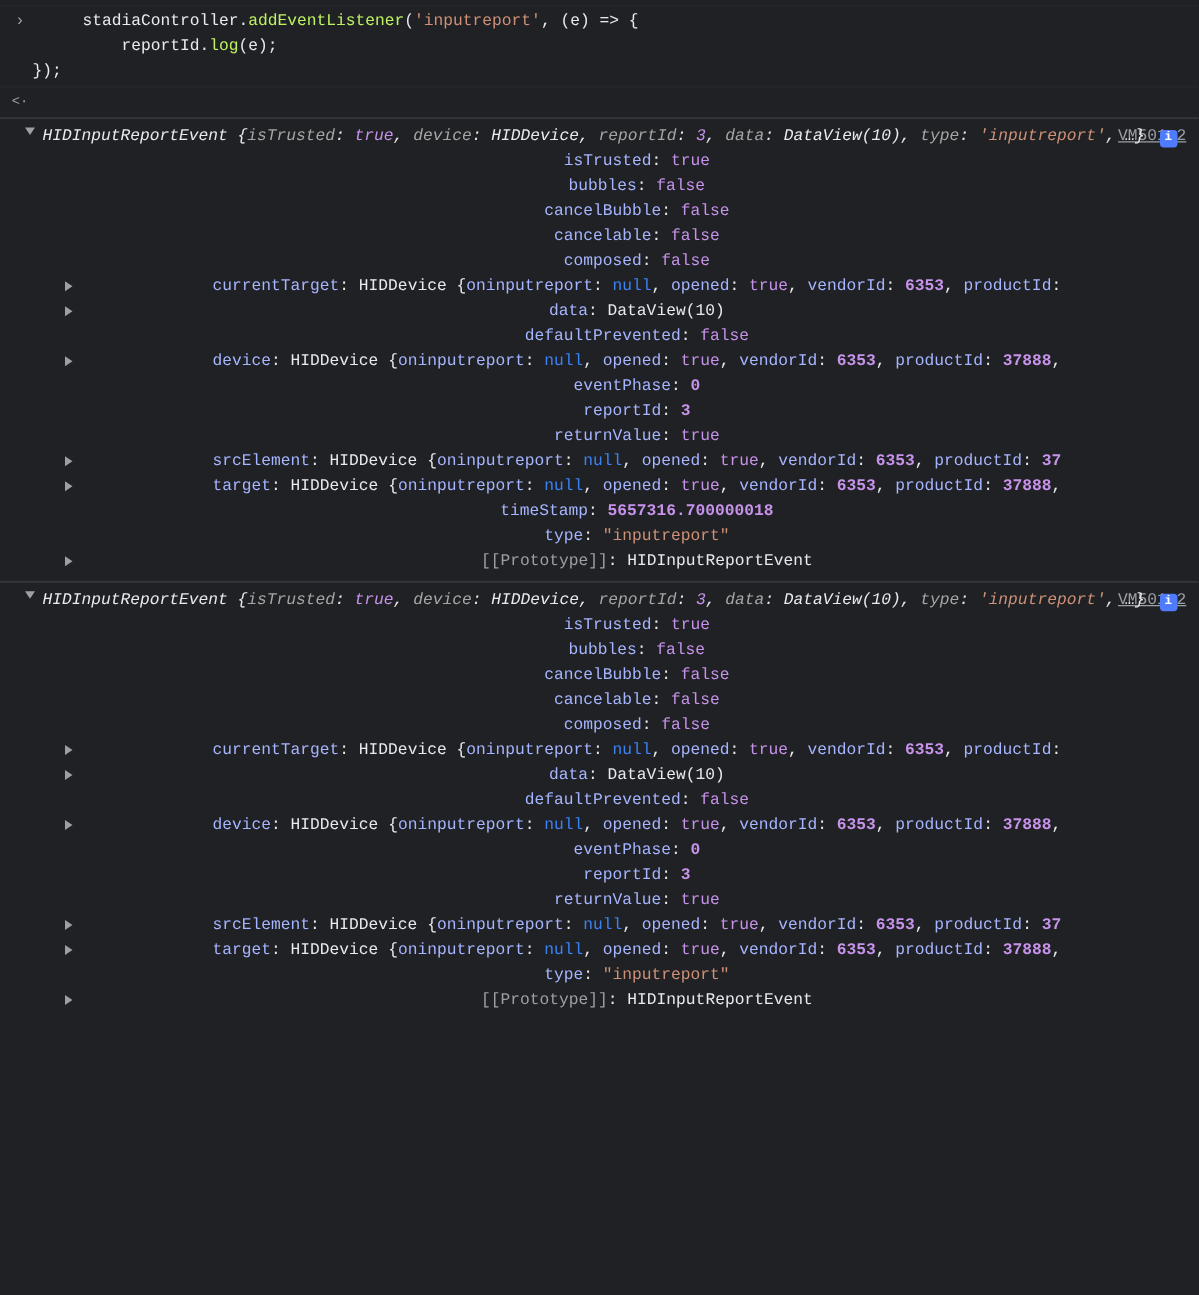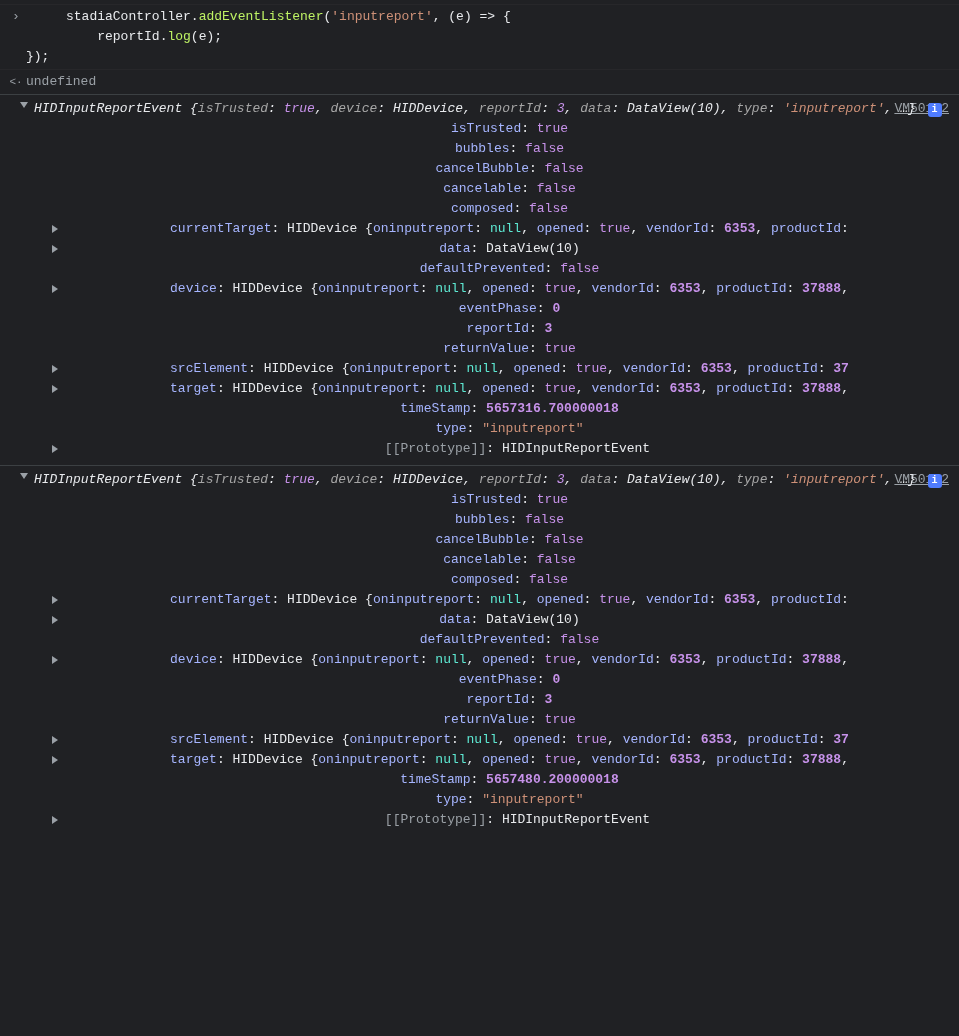--- a/index.html
+++ b/index.html
@@ -63,39 +63,38 @@
   .prop-row .mini-tw {
     position:absolute; left:0; top:6px; width:0; height:0;
     border-top:4px solid transparent; border-bottom:4px solid transparent;
     border-left:6px solid #9aa0a6; cursor:pointer;
   }
   .pk { color: #a6b5ff; }
   .pk.dim { color: #9aa0a6; margin-left: 16px; }
   .pv-bool { color: #c792ea; }
   .pv-num { color: #c792ea; font-weight: bold; }
   .pv-str { color: #ce9178; }
-  .pv-null { color: #5eead4; }
+  .pv-null { color: #3b82f6; }
   .pv-cls { color: #e8eaed; }
   .inl .ik { color: #a6b5ff; }
 </style>
 </head>
 <body>
 
 <div class="console">
 
   <div class="row">
     <div class="gutter">›</div>
     <div class="content"><span class="tok-var">stadiaController</span><span class="tok-punc">.</span><span class="tok-method">addEventListener</span><span class="tok-punc">(</span><span class="tok-str">'inputreport'</span><span class="tok-punc">, (</span><span class="tok-param">e</span><span class="tok-punc">) =&gt; {</span>
     <span class="tok-var">reportId</span><span class="tok-punc">.</span><span class="tok-method">log</span><span class="tok-punc">(</span><span class="tok-param">e</span><span class="tok-punc">);</span>
 <span class="tok-punc">});</span></div>
   </div>
 
   <div class="row">
     <div class="gutter return">&lt;·</div>
-    <div class="content undef">undefined</div>
   </div>
 
   <div id="events-host">
       <div class="log-block">
         <span class="src-link">VM501:2</span>
         <div class="obj-root">
           <div class="tw"></div>
           <div class="summary"><span class="cls">HIDInputReportEvent </span>{<span class="k">isTrusted</span>: <span class="bool">true</span>, <span class="k">device</span>: <span class="cls">HIDDevice</span>, <span class="k">reportId</span>: <span class="num">3</span>, <span class="k">data</span>: <span class="cls">DataView(10)</span>, <span class="k">type</span>: <span class="str">'inputreport'</span>, <span class="cls">…</span>} <span class="info-badge">i</span></div>
           <div class="props">
             <div class="prop-row"><span class="pk">isTrusted</span>: <span class="pv-bool">true</span></div>
@@ -131,21 +130,20 @@
             <div class="prop-row"><span class="pk">composed</span>: <span class="pv-bool">false</span></div>
             <div class="prop-row"><span class="mini-tw"></span><span class="pk">currentTarget</span>: <span class="pv-cls">HIDDevice </span>{<span class="inl"><span class="ik">oninputreport</span>: <span class="pv-null">null</span></span>, <span class="inl"><span class="ik">opened</span>: <span class="pv-bool">true</span></span>, <span class="inl"><span class="ik">vendorId</span>: <span class="pv-num">6353</span></span>, <span class="inl"><span class="ik">productId</span>: <span class="pv-num"></span></span></div>
             <div class="prop-row"><span class="mini-tw"></span><span class="pk">data</span>: <span class="pv-cls">DataView(10)</span></div>
             <div class="prop-row"><span class="pk">defaultPrevented</span>: <span class="pv-bool">false</span></div>
             <div class="prop-row"><span class="mini-tw"></span><span class="pk">device</span>: <span class="pv-cls">HIDDevice </span>{<span class="inl"><span class="ik">oninputreport</span>: <span class="pv-null">null</span></span>, <span class="inl"><span class="ik">opened</span>: <span class="pv-bool">true</span></span>, <span class="inl"><span class="ik">vendorId</span>: <span class="pv-num">6353</span></span>, <span class="inl"><span class="ik">productId</span>: <span class="pv-num">37888</span></span>,</div>
             <div class="prop-row"><span class="pk">eventPhase</span>: <span class="pv-num">0</span></div>
             <div class="prop-row"><span class="pk">reportId</span>: <span class="pv-num">3</span></div>
             <div class="prop-row"><span class="pk">returnValue</span>: <span class="pv-bool">true</span></div>
             <div class="prop-row"><span class="mini-tw"></span><span class="pk">srcElement</span>: <span class="pv-cls">HIDDevice </span>{<span class="inl"><span class="ik">oninputreport</span>: <span class="pv-null">null</span></span>, <span class="inl"><span class="ik">opened</span>: <span class="pv-bool">true</span></span>, <span class="inl"><span class="ik">vendorId</span>: <span class="pv-num">6353</span></span>, <span class="inl"><span class="ik">productId</span>: <span class="pv-num">37</span></span></div>
             <div class="prop-row"><span class="mini-tw"></span><span class="pk">target</span>: <span class="pv-cls">HIDDevice </span>{<span class="inl"><span class="ik">oninputreport</span>: <span class="pv-null">null</span></span>, <span class="inl"><span class="ik">opened</span>: <span class="pv-bool">true</span></span>, <span class="inl"><span class="ik">vendorId</span>: <span class="pv-num">6353</span></span>, <span class="inl"><span class="ik">productId</span>: <span class="pv-num">37888</span></span>,</div>
-            <div class="prop-row"><span class="pk">timeStamp</span>: <span class="pv-num">5657480.200000018</span></div>
             <div class="prop-row"><span class="pk">type</span>: <span class="pv-str">"inputreport"</span></div>
             <div class="prop-row"><span class="mini-tw"></span><span class="pk dim">[[Prototype]]</span>: <span class="pv-cls">HIDInputReportEvent</span></div>
           </div>
         </div>
       </div>
     </div>
 
 </div>
 
 </body></html>

